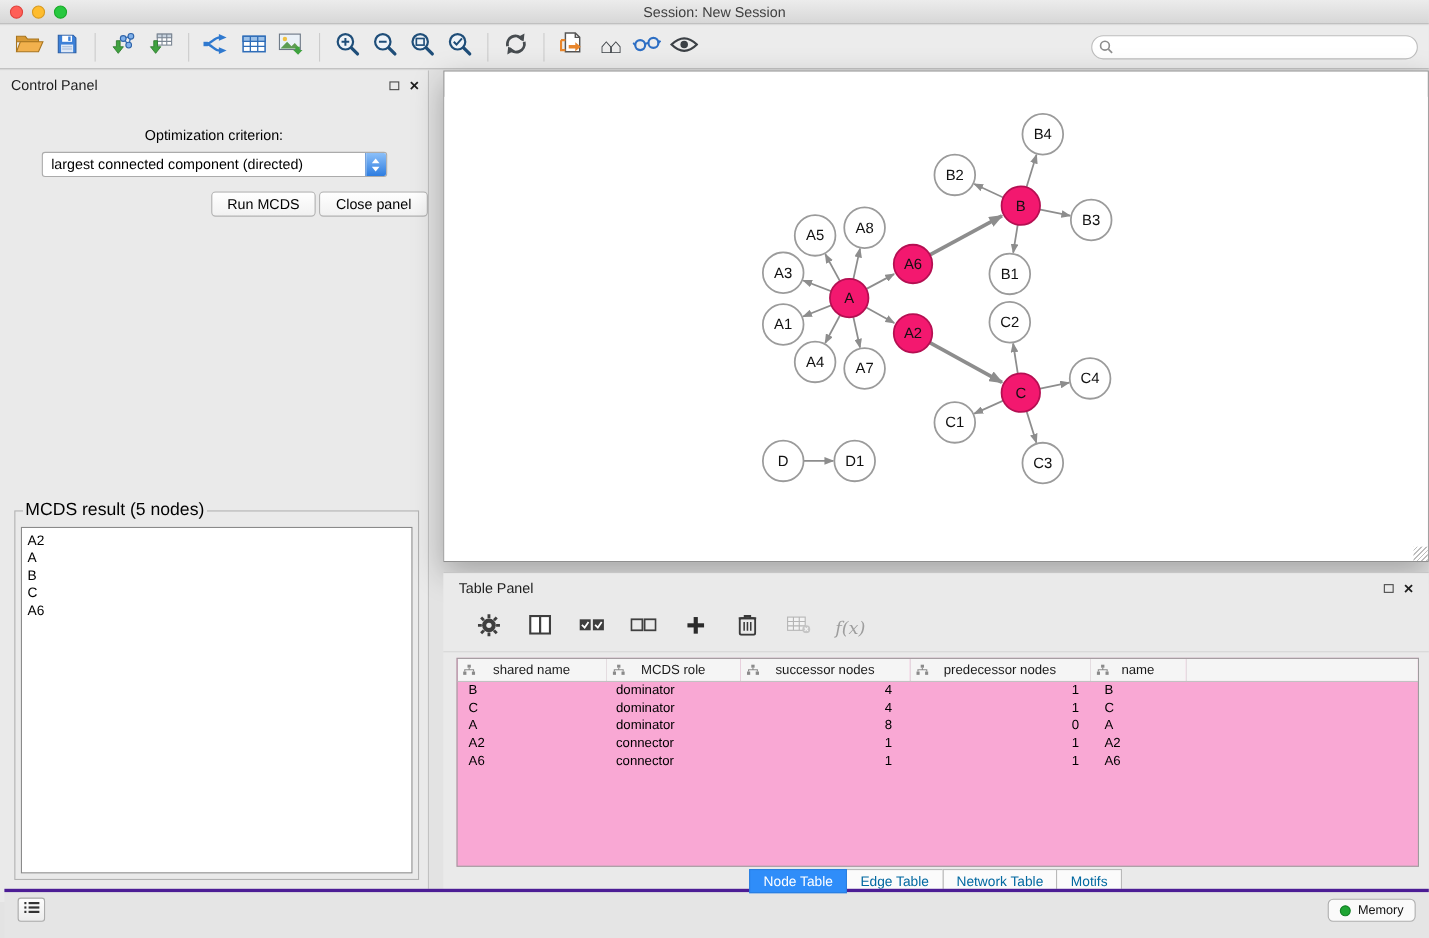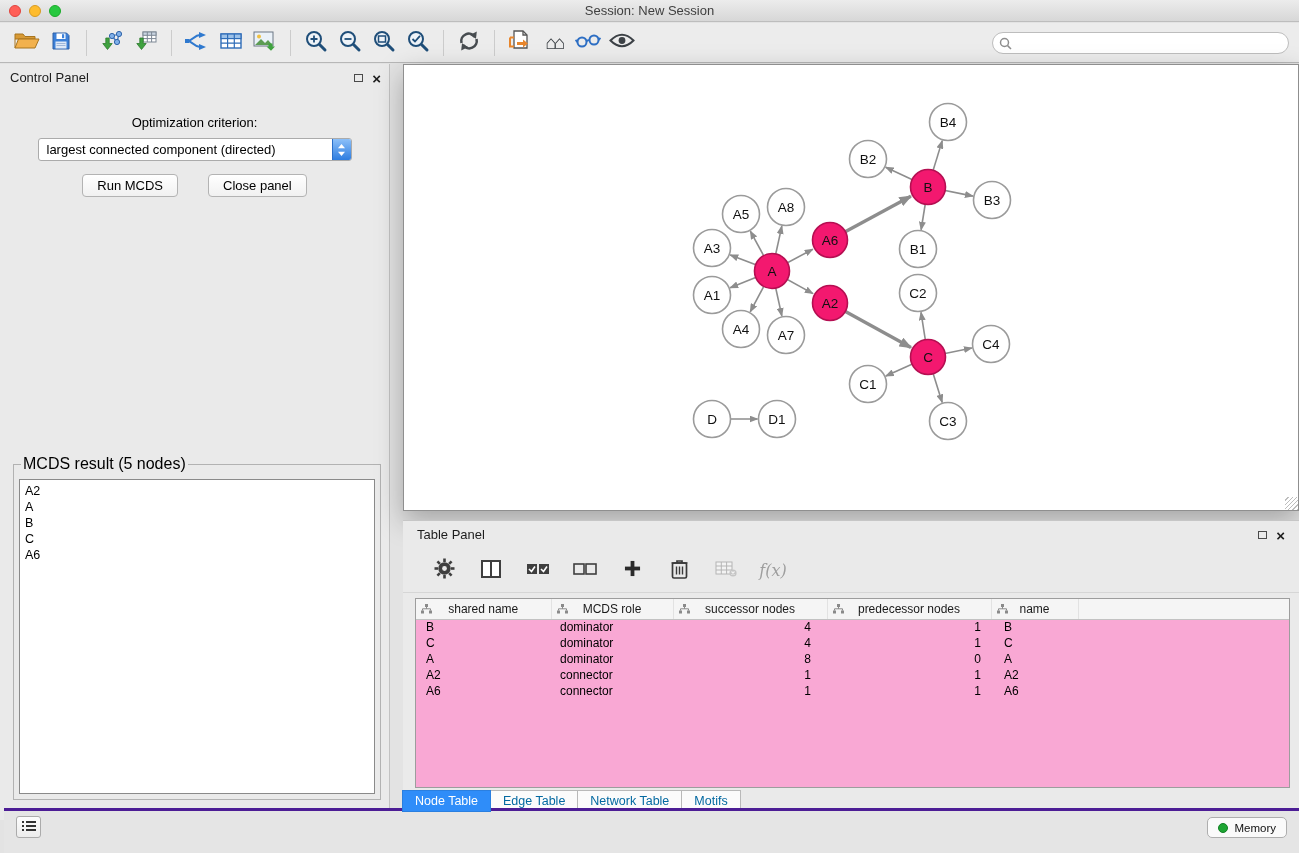--- a/index.html
+++ b/index.html
@@ -57,21 +57,21 @@
   .dropdown {
     width:314px; height:23px; margin:8px auto 0; position:relative;
     background:#fff; border:1px solid #ababab; border-radius:3px;
     font-size:13px; line-height:21px; padding-left:8px; color:#000;
   }
   .dd-stepper {
     position:absolute; right:0; top:0; bottom:0; width:19px;
     background:linear-gradient(#8cc0f9,#2e7de0); border-left:1px solid #2a6fc9;
     border-radius:0 2px 2px 0; display:flex; align-items:center; justify-content:center;
   }
-  .cp-buttons { display:flex; justify-content:center; gap:30px; margin-top:13px; }
+  .cp-buttons { display:flex; justify-content:flex-end; gap:3px; margin-top:13px; }
   .btn {
     background:linear-gradient(#ffffff,#f1f1f1); border:1px solid #b3b3b3; border-radius:4px;
     font-size:13px; padding:3px 14px; color:#000; font-family:"Liberation Sans",sans-serif; cursor:default;
   }
   .result-fieldset {
     position:absolute; left:13px; top:391px; width:368px; height:345px;
     border:1px solid #b2b2b2; background:#eaeaea; padding:6px 5px 5px 5px;
   }
   .result-fieldset legend { font-size:16px; color:#000; padding:0 2px; margin-left:2px; }
   .result-list {
@@ -112,21 +112,21 @@
     position:relative; text-align:center; color:#1a1a1a; overflow:hidden; white-space:nowrap;
   }
   th .col-icon { position:absolute; left:5px; top:5px; }
   th.filler { border-right:none; }
   td { font-size:12px; height:16px; padding:0; color:#000; white-space:nowrap; overflow:hidden; }
   td.c0 { padding-left:10px; }
   td.c1 { padding-left:9px; }
   td.c2 { text-align:right; padding-right:16px; }
   td.c3 { text-align:right; padding-right:10px; }
   td.c4 { padding-left:13px; }
-  .tp-tabs { position:absolute; bottom:8px; left:0; right:0; display:flex; justify-content:flex-start; }
+  .tp-tabs { position:absolute; bottom:8px; left:0; right:0; display:flex; justify-content:center; }
   .tp-tab {
     font-size:12.5px; padding:3px 12px; background:#fbfbfb;
     border:1px solid #b9b9b9; margin-left:-1px; color:#0369a1; cursor:default;
   }
   .tp-tab.active { background:#2f8df9; color:#fff; border-color:#2a7fe0; position:relative; z-index:1; }
 
   
   .statusbar {
     position:absolute; left:4px; right:0; bottom:0; height:45px;
     background:#e5e5e5; border-top:3px solid #4c1d95;

